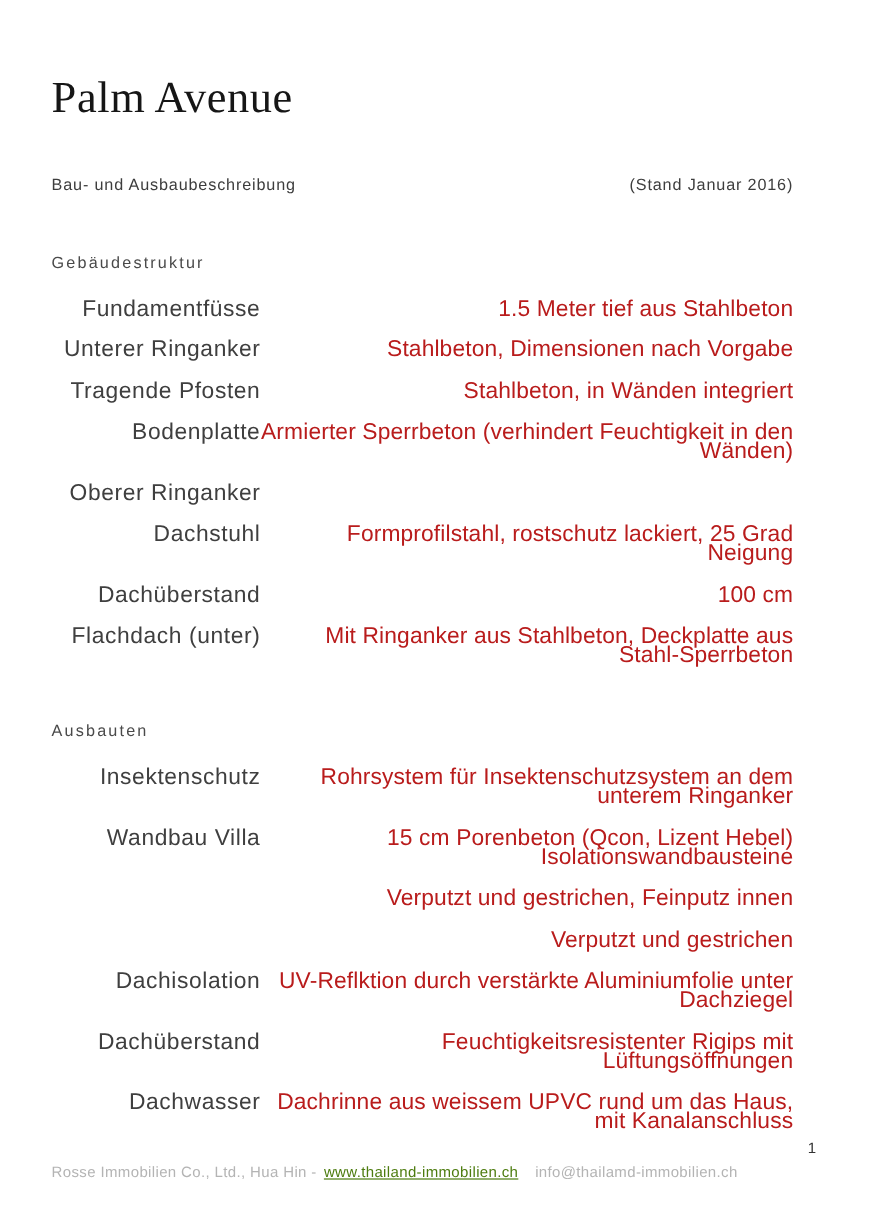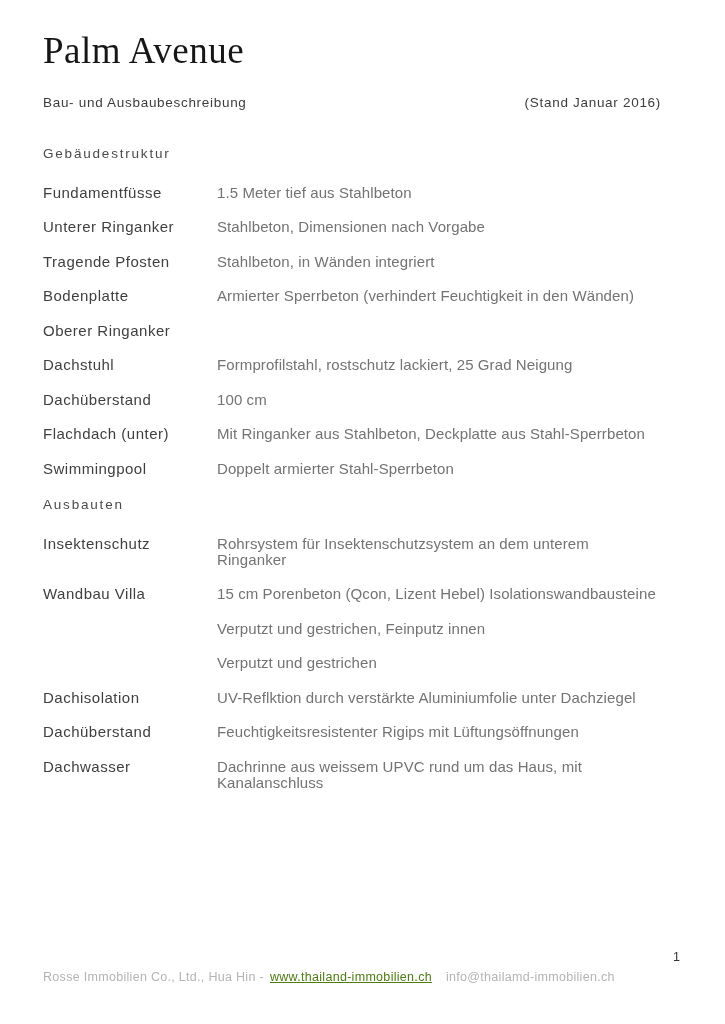--- a/index.html
+++ b/index.html
@@ -9,65 +9,66 @@
     height: 1024px;
     position: relative;
     font-family: "Liberation Sans", sans-serif;
     color: #3d3d3d;
     overflow: hidden;
   }
   .page {
     position: relative;
     width: 725px;
     height: 1024px;
-    padding: 31px 64px 0 43px;
+    padding: 62px 64px 0 43px;
   }
   .doc-title {
     font-family: "Liberation Serif", serif;
     font-weight: 400;
     font-size: 37px;
     line-height: 1.1;
     color: #161616;
     letter-spacing: 0.5px;
   }
   .subtitle-row {
     display: flex;
     justify-content: space-between;
     align-items: baseline;
-    margin-top: 23px;
+    margin-top: 43px;
     font-size: 13.5px;
     letter-spacing: 0.7px;
     color: #3d3d3d;
   }
   .section { margin: 0; }
   .section-heading {
     font-size: 13.5px;
     font-weight: 400;
     letter-spacing: 1.8px;
     color: #4a4a4a;
   }
-  .section-1 .section-heading { margin-top: 36px; }
-  .section-2 .section-heading { margin-top: 20px; }
+  .section-1 .section-heading { margin-top: 50px; }
+  .section-2 .section-heading { margin-top: 46px; }
   .rows { margin-top: 24px; }
   .row {
     display: flex;
     align-items: baseline;
-    font-size: 15px;
+    font-size: 19px;
     line-height: 16px;
     margin-bottom: 18.5px;
+    text-align: right;
   }
   .row .label {
     flex: 0 0 174px;
     letter-spacing: 0.5px;
     color: #3f3f3f;
   }
   .row .value {
     flex: 1;
     letter-spacing: 0.1px;
-    color: #737373;
+    color: #b91c1c;
   }
   .page-number {
     position: absolute;
     right: 45px;
     bottom: 60px;
     font-size: 12.5px;
     color: #333333;
   }
   .footer {
     position: absolute;
@@ -126,24 +127,20 @@
         <span class="value">Formprofilstahl, rostschutz lackiert, 25 Grad Neigung</span>
       </div>
       <div class="row">
         <span class="label">Dachüberstand</span>
         <span class="value">100 cm</span>
       </div>
       <div class="row">
         <span class="label">Flachdach (unter)</span>
         <span class="value">Mit Ringanker aus Stahlbeton, Deckplatte aus Stahl-Sperrbeton</span>
       </div>
-      <div class="row">
-        <span class="label">Swimmingpool</span>
-        <span class="value">Doppelt armierter Stahl-Sperrbeton</span>
-      </div>
     </div>
   </div>
 
   <div class="section section-2">
     <h2 class="section-heading">Ausbauten</h2>
     <div class="rows">
       <div class="row">
         <span class="label">Insektenschutz</span>
         <span class="value">Rohrsystem für Insektenschutzsystem an dem unterem Ringanker</span>
       </div>

